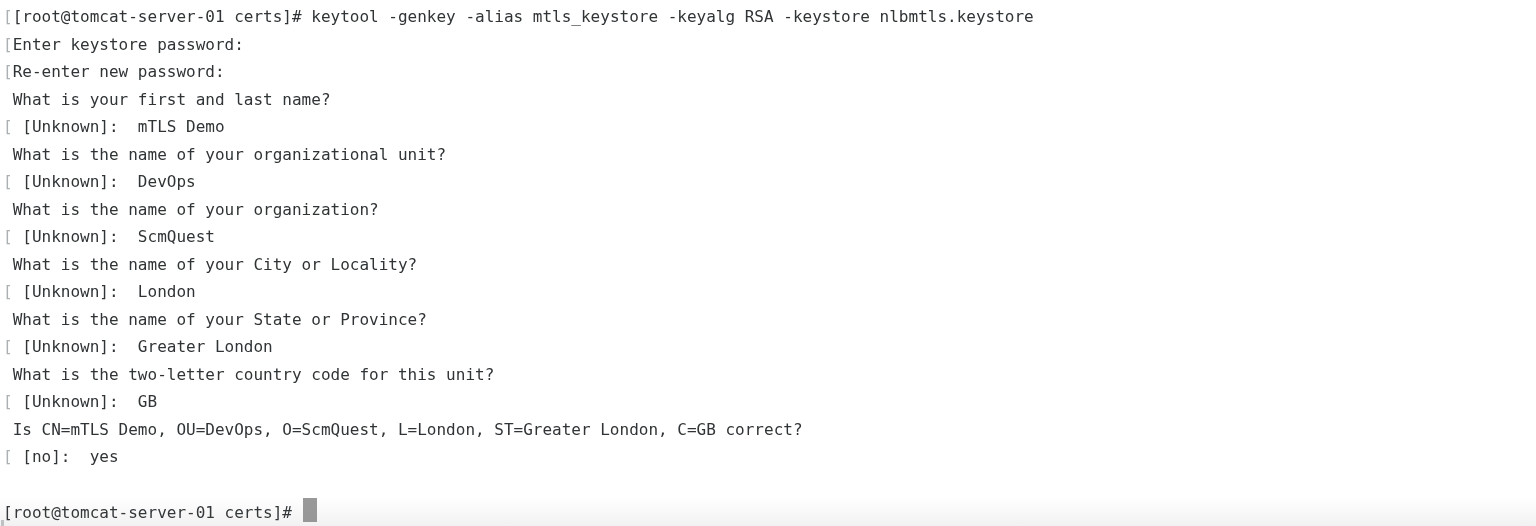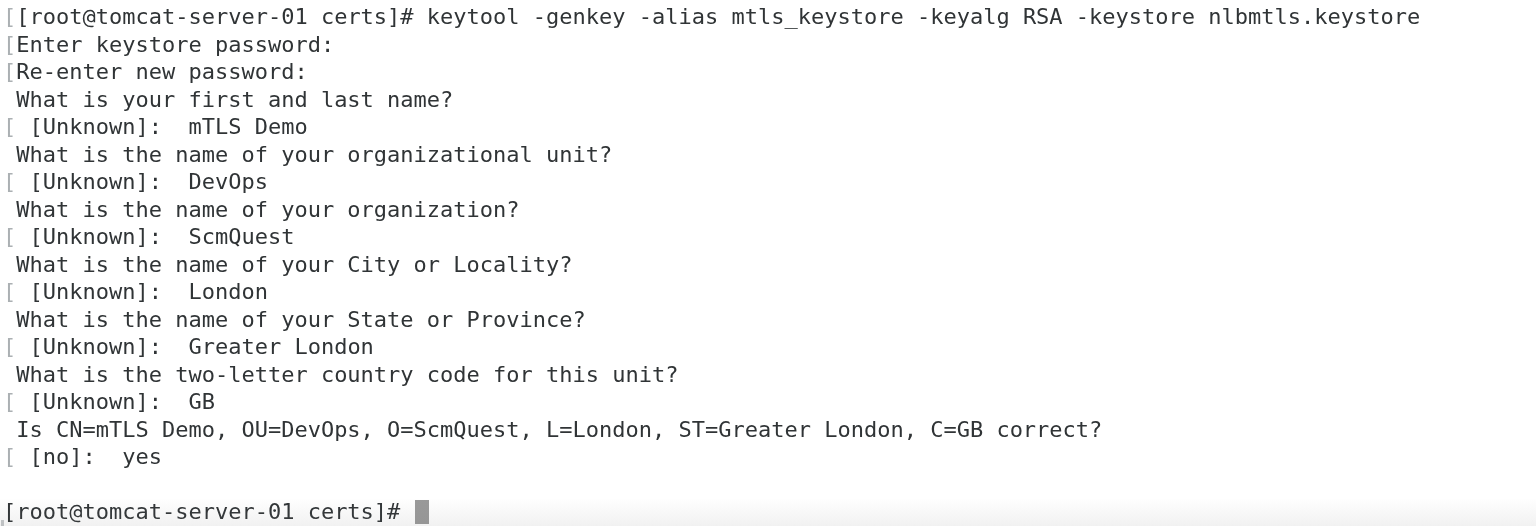--- a/index.html
+++ b/index.html
@@ -16,21 +16,21 @@
   }
   .terminal {
     position: absolute;
     top: 0;
     left: 0;
     width: 1536px;
     height: 416px;
     margin: 0;
     padding: 3px 0 0 3px;
     box-sizing: border-box;
-    font-size: 22px;
+    font-size: 16px;
     line-height: 27.5px;
     color: var(--text-color, #303436);
     background: var(--bg-color, #ffffff);
   }
   .line {
     white-space: pre;
     height: 27.5px;
   }
   .mark {
     color: var(--mark-color, #abb0b3);

